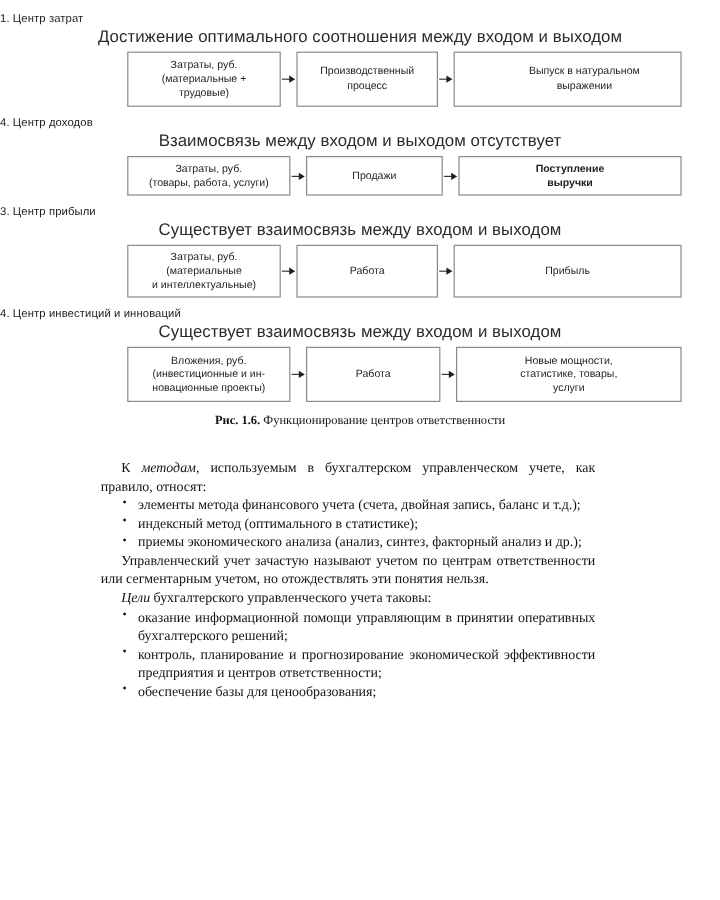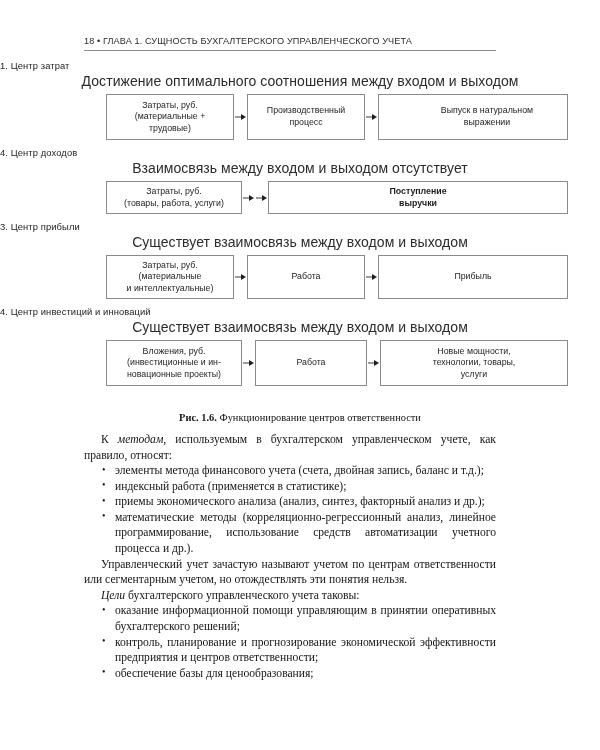--- a/index.html
+++ b/index.html
@@ -131,28 +131,28 @@
   .row-3 .n3 { flex: 1 1 auto;  height: 44px; justify-content: center; }
 
   .row-4 .n1 { flex: 0 0 136px; height: 46px; }
   .row-4 .n2 { flex: 0 0 112px; height: 46px; }
   .row-4 .n3 { flex: 1 1 auto;  height: 46px; }
 
   .fig-caption {
     text-align: center;
     font-family: "Liberation Serif", serif;
     font-size: 10.4px;
-    margin-top: 26px;
+    margin-top: 10px;
     color: #141414;
   }
   .fig-caption b { font-weight: bold; }
 
   
   .body {
-    margin: 9px 48px 0 84px;
+    margin: 26px 48px 0 84px;
     width: 412px;
   }
   p.para {
     margin: 0;
     font-size: 11.6px;
     line-height: 1.345;
     text-align: justify;
     text-indent: 17px;
     color: #141414;
     hyphens: manual;
@@ -180,24 +180,20 @@
     font-size: 10px;
     color: #141414;
   }
   ul.bullets li.j { text-align-last: left; }
 </style>
 </head>
 <body>
 
 <div class="page">
 
-  <div class="header">
-    <div class="header-line">18 • ГЛАВА 1.  СУЩНОСТЬ БУХГАЛТЕРСКОГО УПРАВЛЕНЧЕСКОГО УЧЕТА</div>
-    <div class="header-rule"></div>
-  </div>
 
   <div class="figure">
 
     <div class="fig-block first">
       <div class="block-title">1. Центр затрат</div>
       <div class="block-sub">Достижение оптимального соотношения между входом и выходом</div>
       <div class="row row-1">
         <div class="node n1">
           <div>
             <span>Затраты, руб.</span>
@@ -226,20 +222,25 @@
       <div class="block-title">4. Центр доходов</div>
       <div class="block-sub">Взаимосвязь между входом и выходом отсутствует</div>
       <div class="row row-2">
         <div class="node n1">
           <div>
             <span>Затраты, руб.</span>
             <span>(товары, работа, услуги)</span>
           </div>
         </div>
         <div class="arrow"></div>
+        <div class="node n2">
+          <div>
+            <span>Продажи</span>
+          </div>
+        </div>
         <div class="arrow"></div>
         <div class="node n3">
           <div>
             <span>Поступление</span>
             <span>выручки</span>
           </div>
         </div>
       </div>
     </div>
 
@@ -283,41 +284,40 @@
         <div class="arrow"></div>
         <div class="node n2">
           <div>
             <span>Работа</span>
           </div>
         </div>
         <div class="arrow"></div>
         <div class="node n3">
           <div>
             <span>Новые мощности,</span>
-            <span>технологии, товары,</span>
+            <span>статистике, товары,</span>
             <span>услуги</span>
           </div>
         </div>
       </div>
     </div>
 
     <div class="fig-caption">
       <b>Рис. 1.6.</b><span> Функционирование центров ответственности</span>
     </div>
   </div>
 
   <div class="body">
 
     <p class="para"><span>К </span><i>методам</i><span>, используемым в бухгалтерском управленческом учете, как правило, относят:</span></p>
 
     <ul class="bullets">
       <li>элементы метода финансового учета (счета, двойная запись, баланс и т.д.);</li>
-      <li class="j">индексный работа (применяется в статистике);</li>
+      <li class="j">индексный метод (оптимального в статистике);</li>
       <li>приемы экономического анализа (анализ, синтез, факторный анализ и др.);</li>
-      <li>математические методы (корреляционно-регрессионный анализ, линейное программирование, использование средств автоматизации учетного процесса и др.).</li>
     </ul>
 
     <p class="para">Управленческий учет зачастую называют учетом по центрам ответственности или сегментарным учетом, но отождествлять эти понятия нельзя.</p>
 
     <p class="para"><i>Цели</i><span> бухгалтерского управленческого учета таковы:</span></p>
 
     <ul class="bullets">
       <li>оказание информационной помощи управляющим в принятии оперативных бухгалтерского решений;</li>
       <li>контроль, планирование и прогнозирование экономической эффективности предприятия и центров ответственности;</li>
       <li class="j">обеспечение базы для ценообразования;</li>

